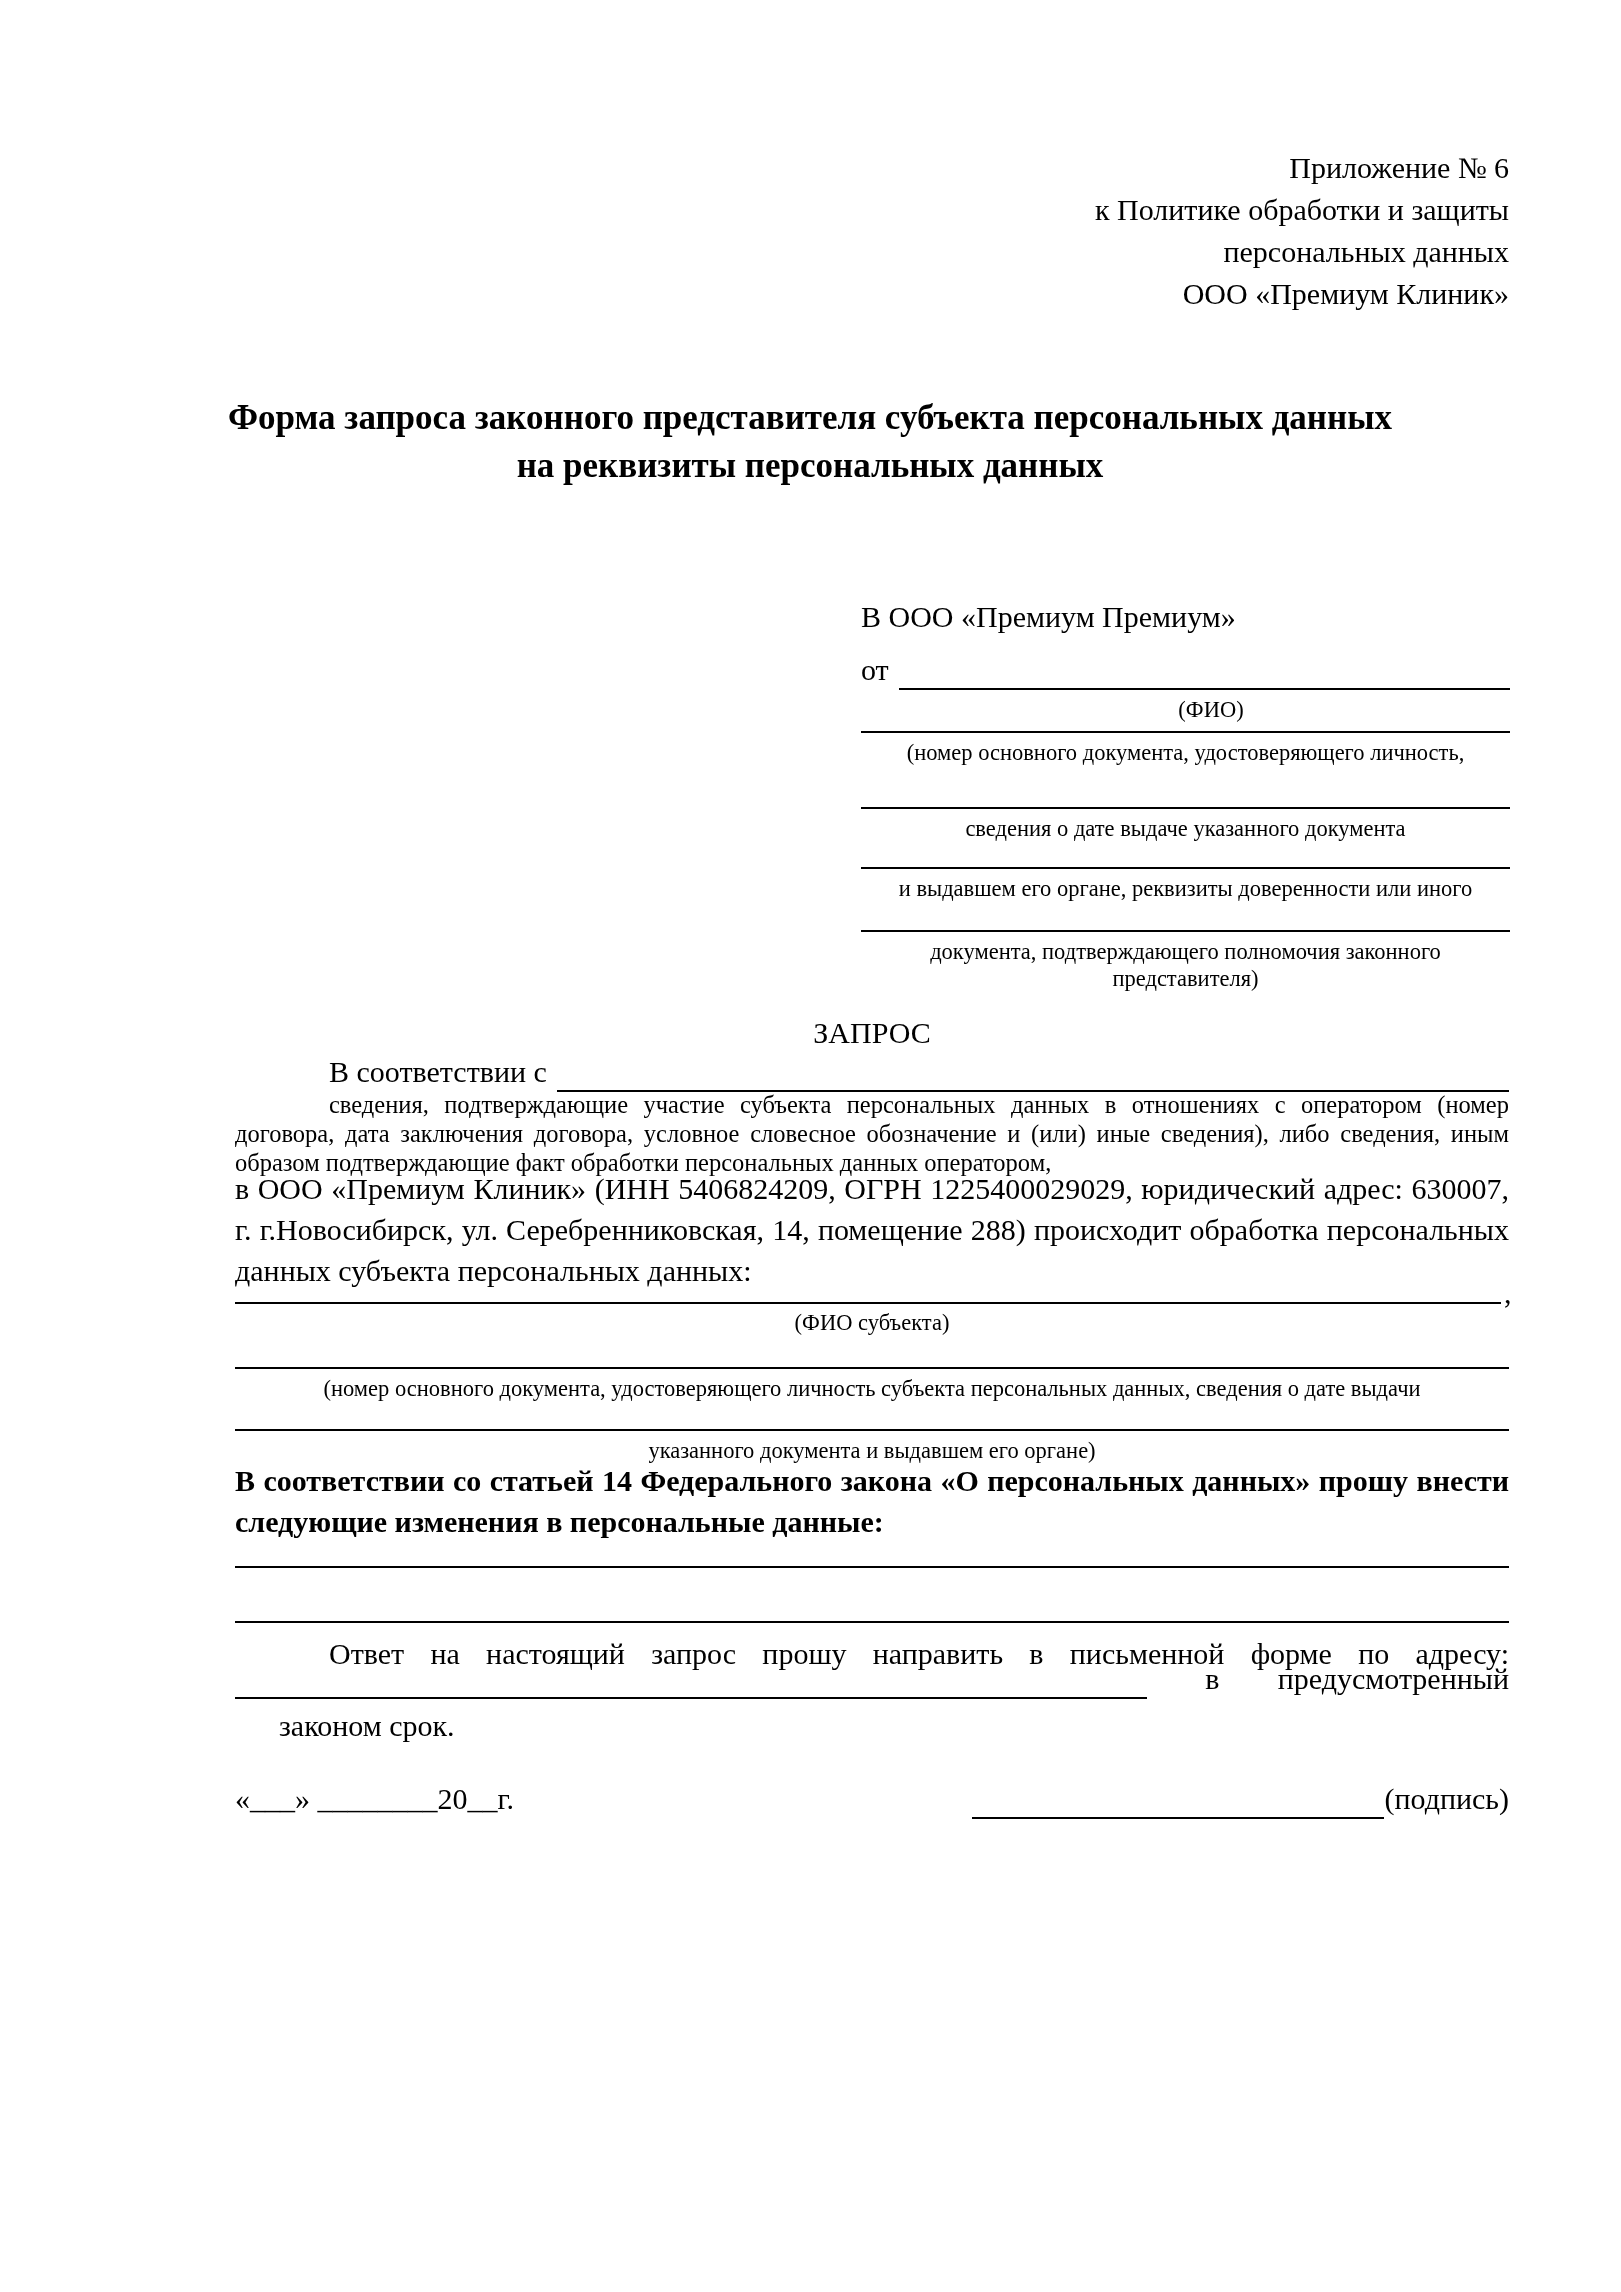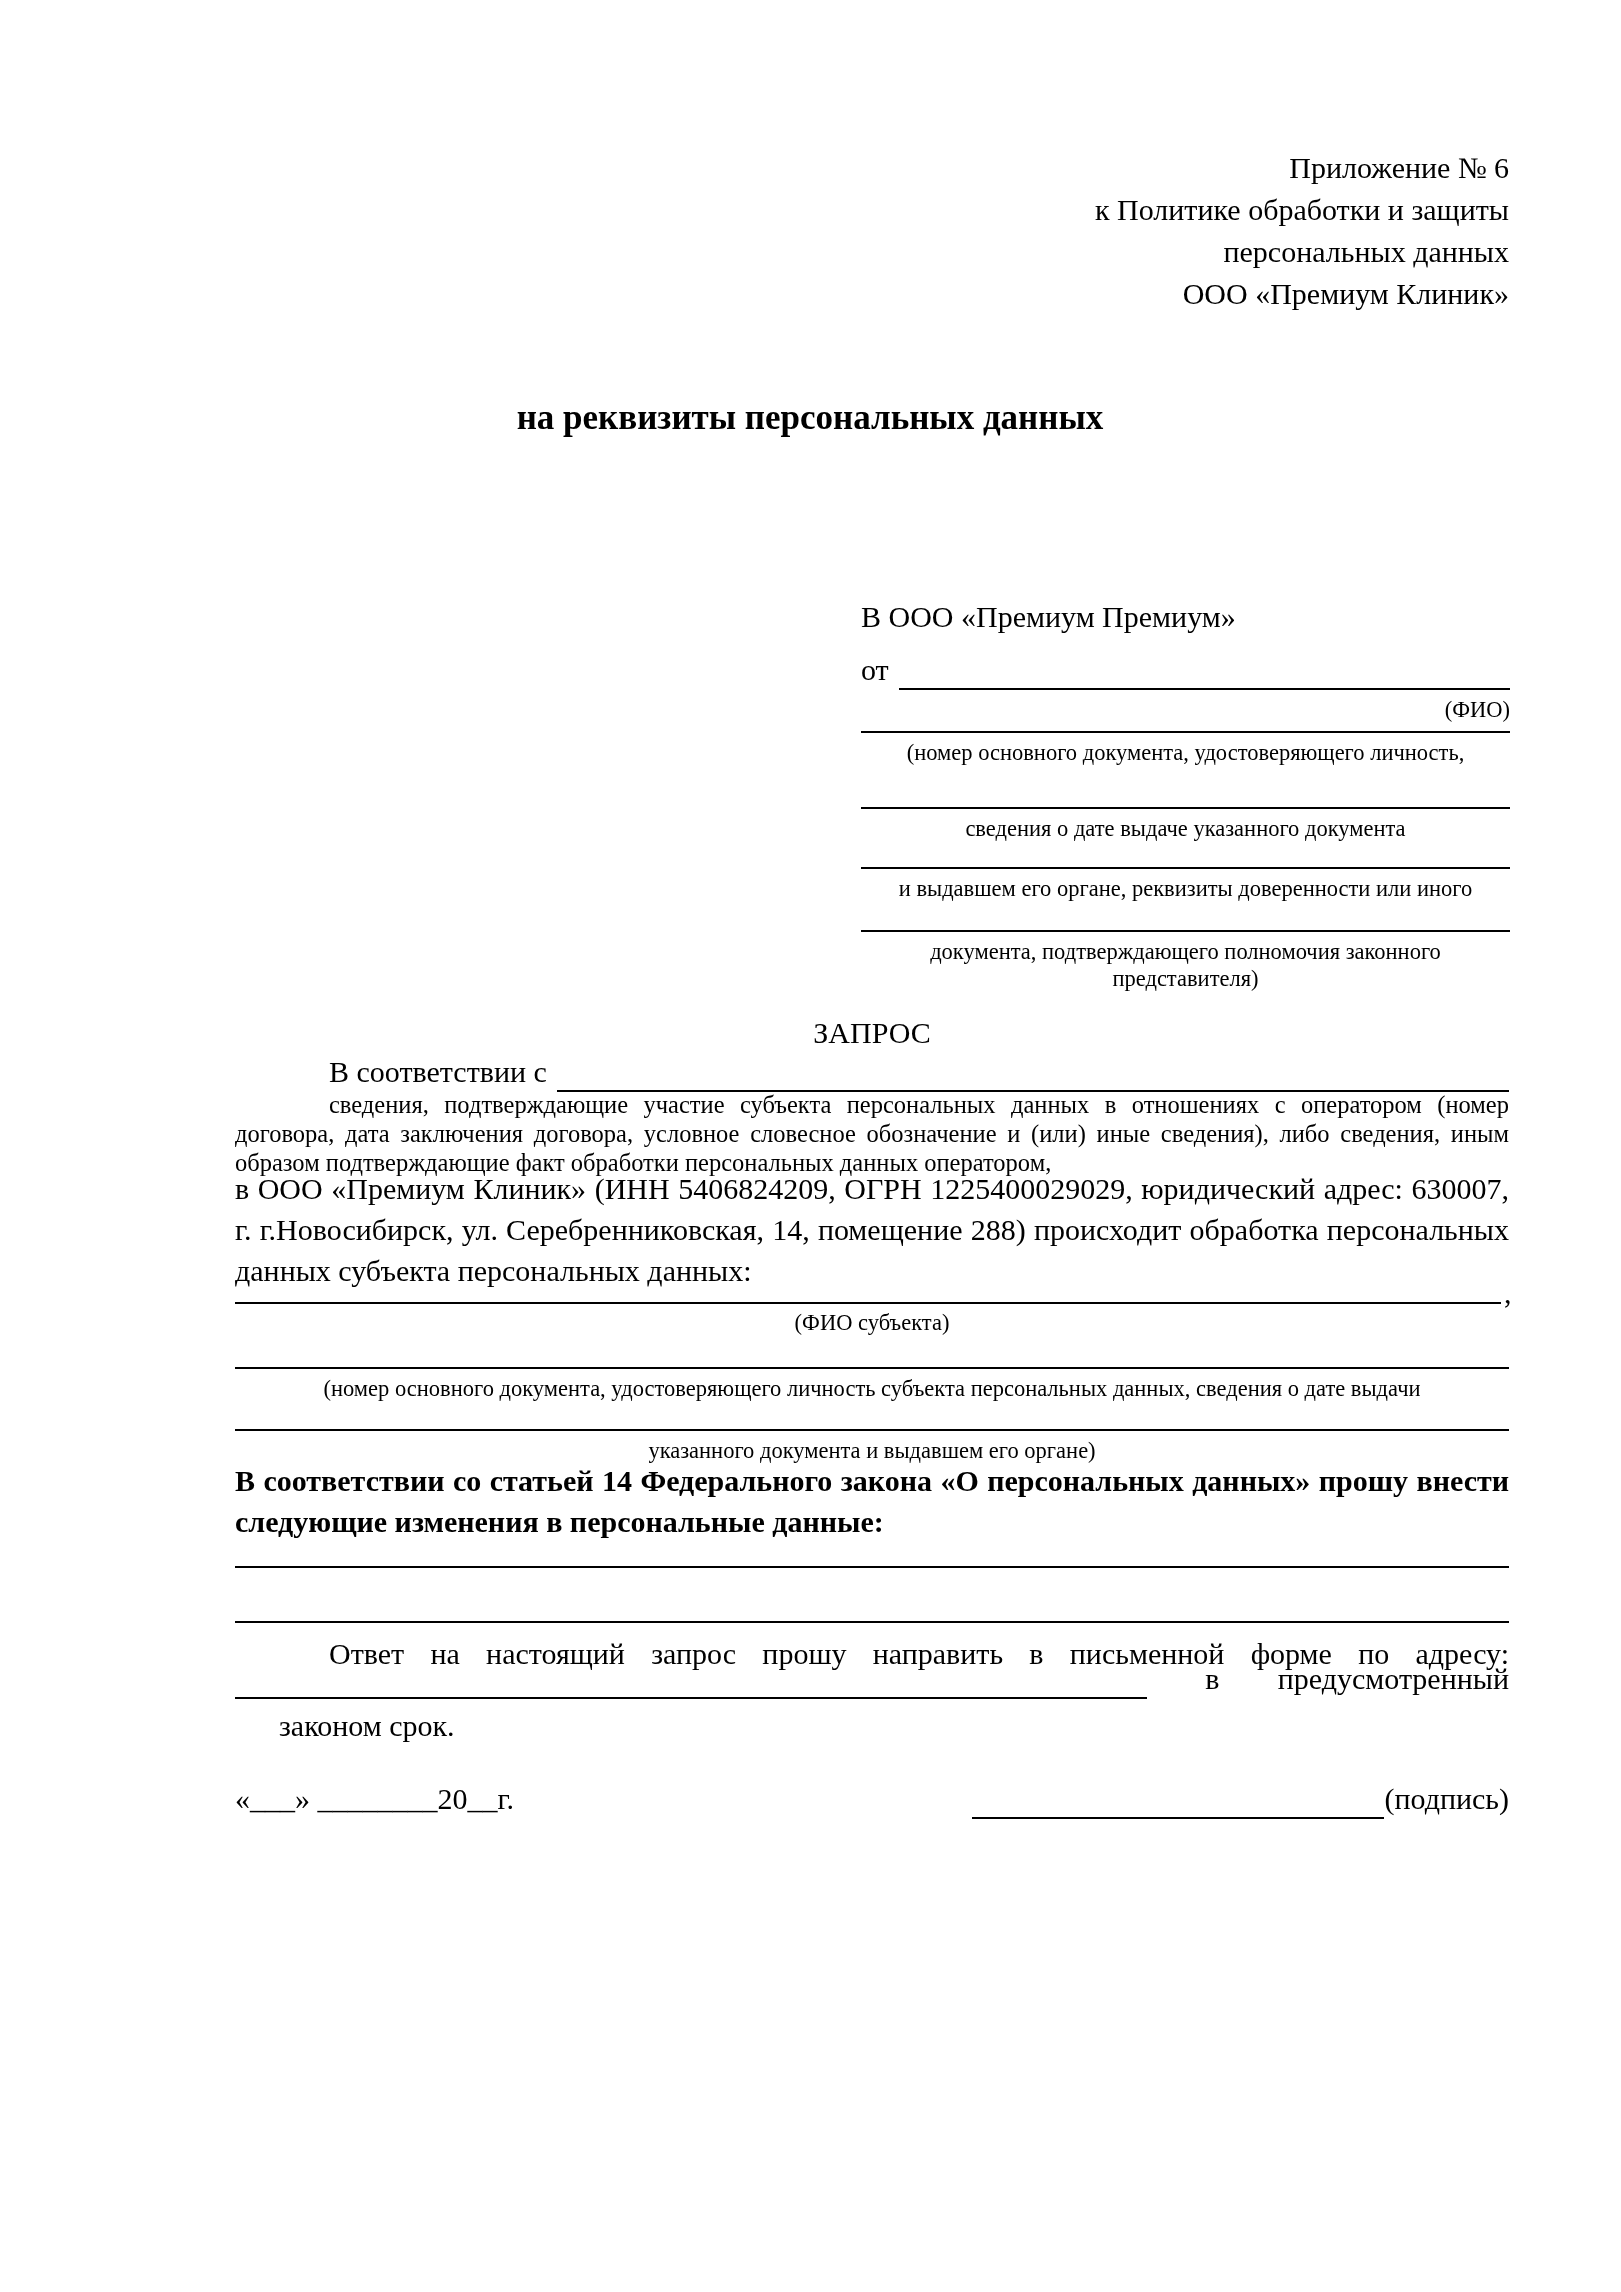--- a/index.html
+++ b/index.html
@@ -43,30 +43,31 @@
 <div class="page">
 
   <div class="abs header-note" style="left:1078px; top:147px; width:431px;text-align:right;">
     <div>Приложение № 6</div>
     <div>к Политике обработки и защиты</div>
     <div>персональных данных</div>
     <div>ООО «Премиум Клиник»</div>
   </div>
 
   <div class="abs title-text" style="left:173px; top:394px; width:1274px;">
+    <div>Форма запроса законного представителя субъекта персональных данных</div>
     <div>на реквизиты персональных данных</div>
   </div>
 
   <div class="abs body-text nowrap" style="left:861px; top:596px;">В ООО «Премиум Премиум»</div>
 
   <div class="abs flex-row" style="left:861px; top:649px; width:649px; height:41px;">
     <span class="body-text">от</span>
     <div class="fill" style="flex:1; margin-left:9.8px; height:5.9px;"></div>
   </div>
-  <div class="abs caption" style="left:912px; top:696px; width:598px;text-align:right;">(ФИО)</div>
+  <div class="abs caption" style="left:912px; top:696px; width:598px;">(ФИО)</div>
 
   <div class="abs rule" style="left:861px; top:731px; width:649px;"></div>
   <div class="abs caption" style="left:861px; top:739px; width:649px;">(номер основного документа, удостоверяющего личность,</div>
 
   <div class="abs rule" style="left:861px; top:807px; width:649px;"></div>
   <div class="abs caption" style="left:861px; top:815px; width:649px;">сведения о дате выдаче указанного документа</div>
 
   <div class="abs rule" style="left:861px; top:867px; width:649px;"></div>
   <div class="abs caption" style="left:861px; top:875px; width:649px;">и выдавшем его органе, реквизиты доверенности или иного</div>
 

